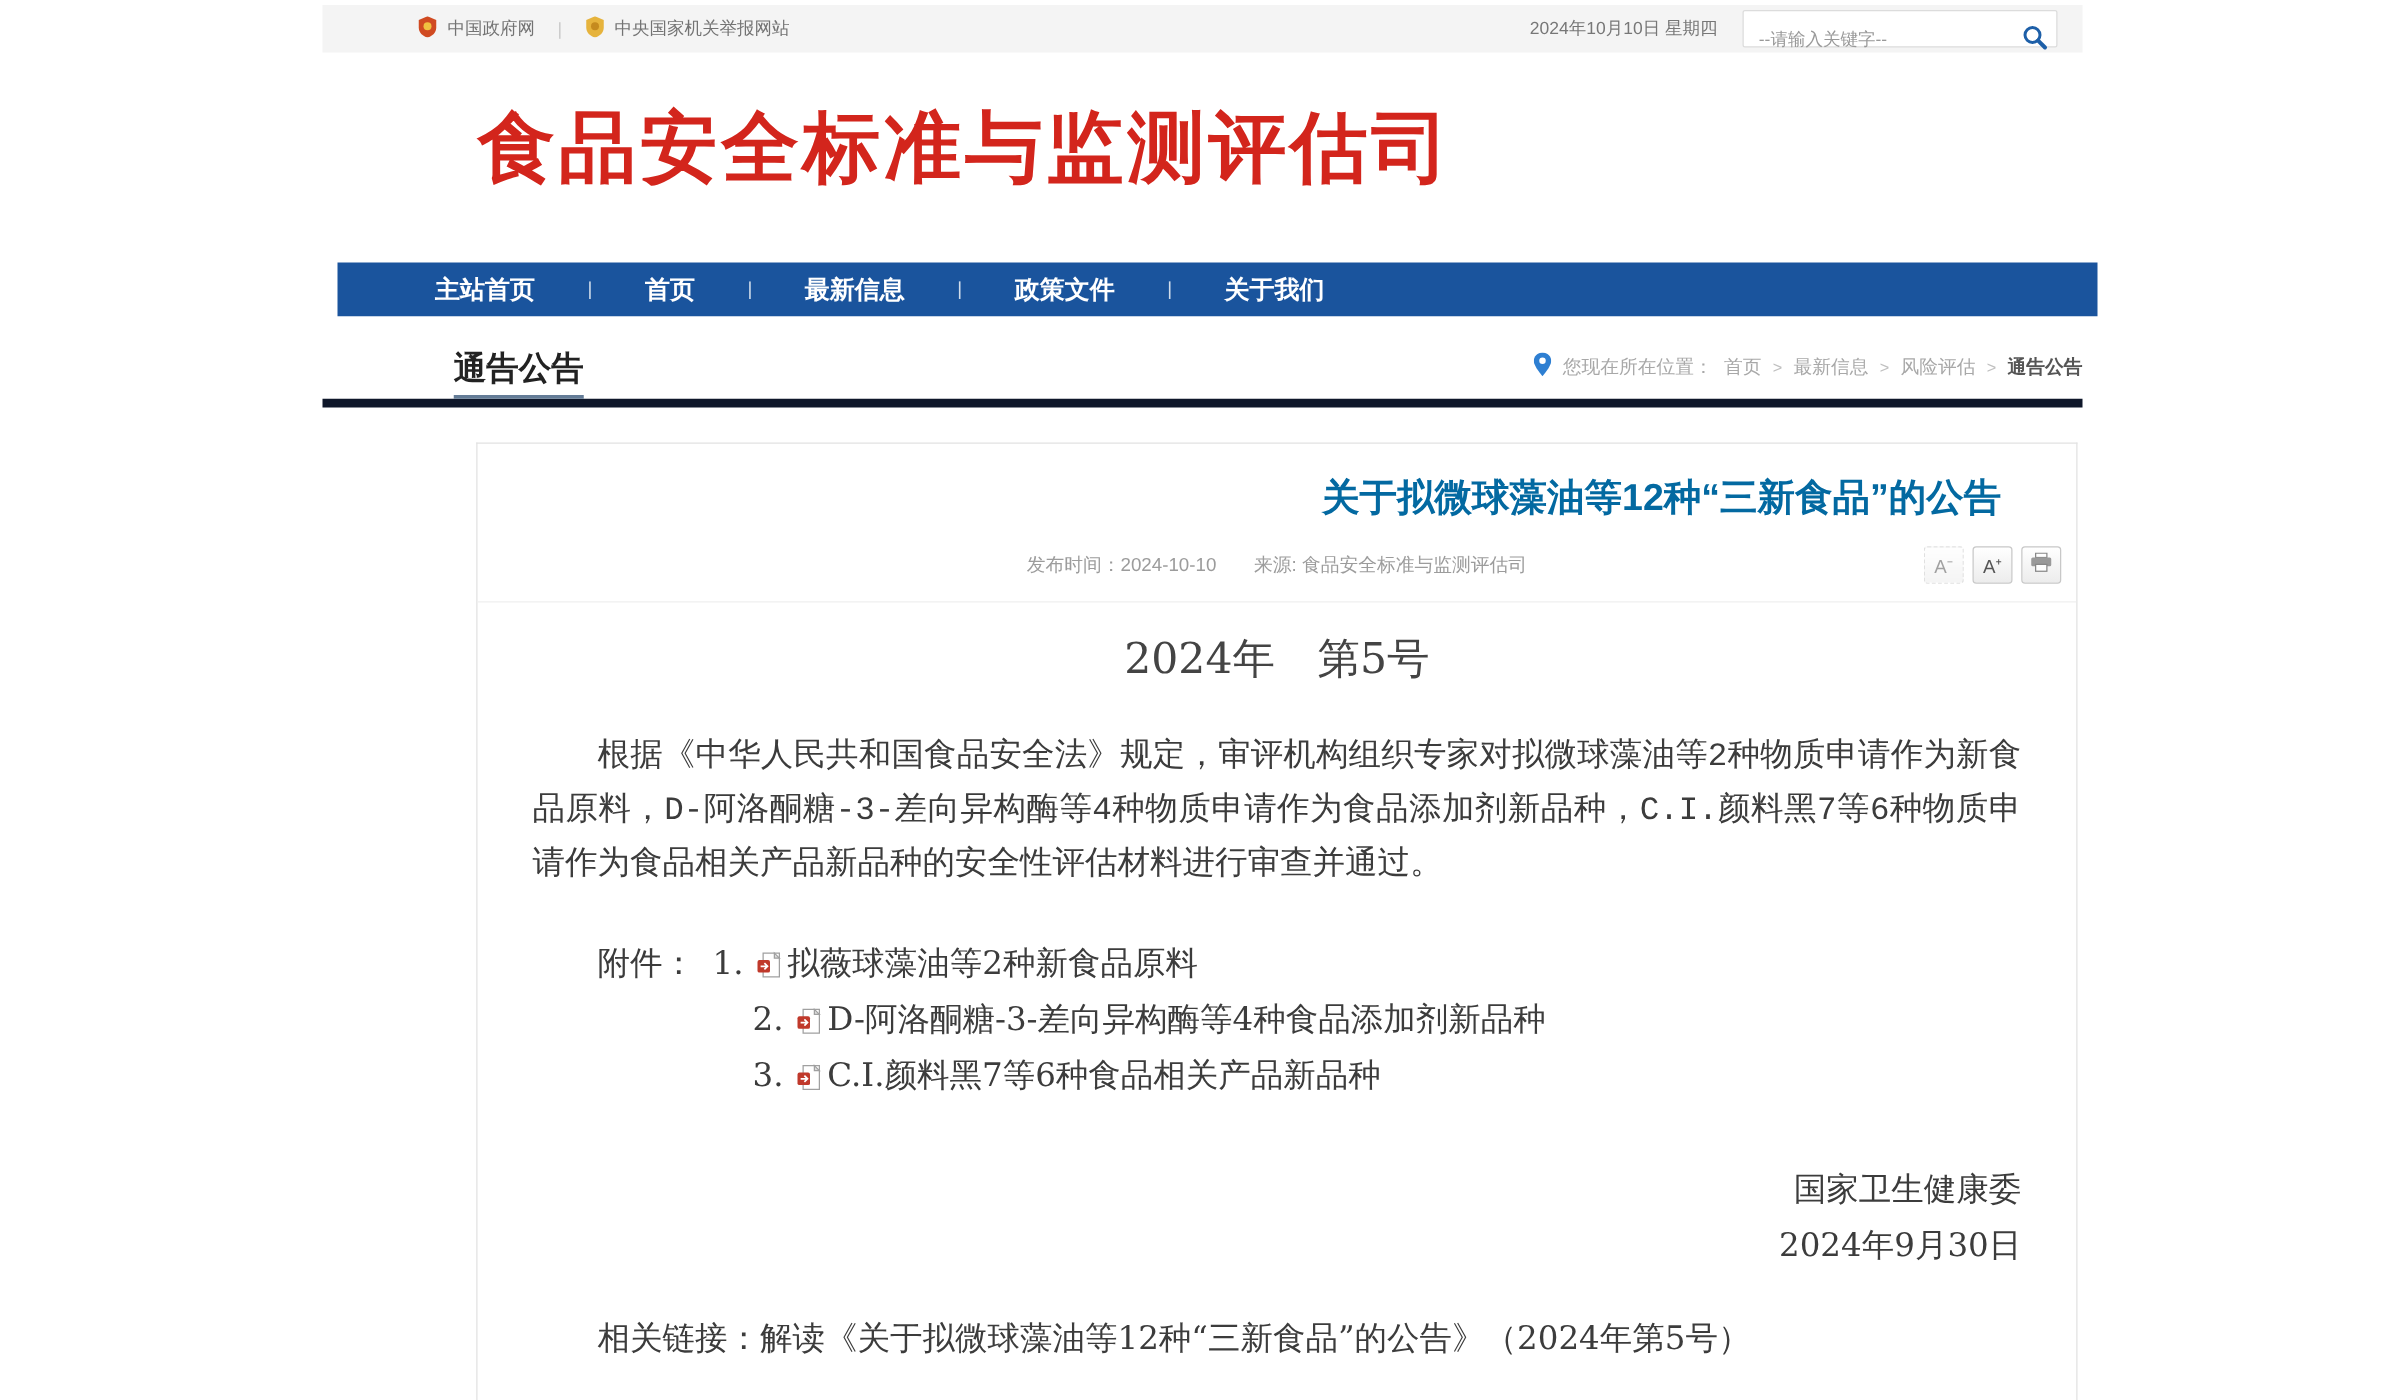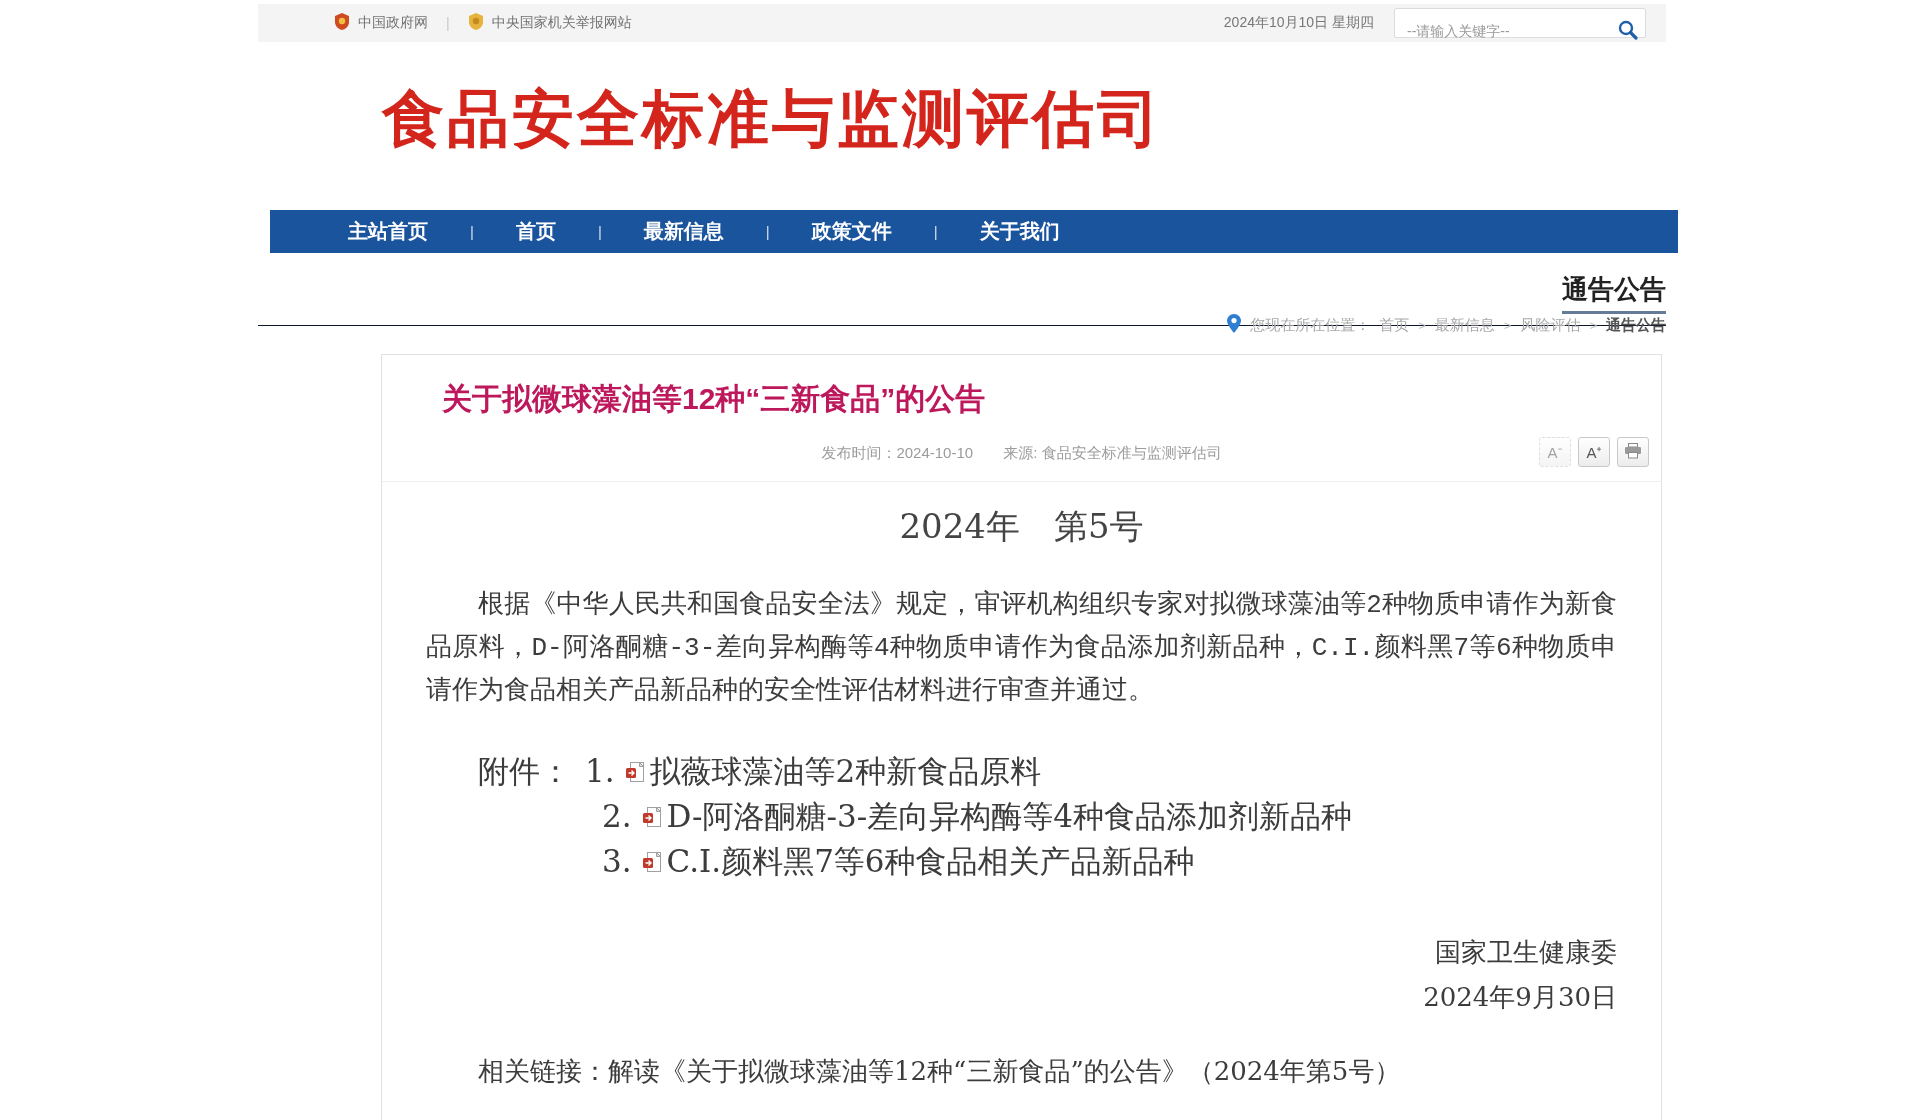--- a/index.html
+++ b/index.html
@@ -36,42 +36,42 @@
   
   .navbar{
     position:absolute;left:270px;top:210px;width:1408px;height:43px;
     background:#1a549d;display:flex;align-items:center;box-sizing:border-box;padding-left:78px;
   }
   .nav-item{color:#ffffff;font-weight:bold;font-size:20px;text-decoration:none;cursor:pointer;}
   .nav-sep{color:rgba(255,255,255,.8);margin:0 42px;font-size:15px;}
   
   .section-row{
     position:absolute;left:258px;top:276px;width:1408px;height:50px;
-    border-bottom:1px solid #0f172a;box-sizing:border-box;
-    display:flex;align-items:flex-end;flex-direction:column;
+    border-bottom:7px solid #0f172a;box-sizing:border-box;
+    display:flex;align-items:flex-end;
   }
   .section-title{
     margin:0 0 0 105px;font-size:26px;font-weight:bold;color:#222;
     padding-bottom:9px;border-bottom:3px solid #647c97;line-height:1;
   }
   .breadcrumb{
     margin-left:auto;display:flex;align-items:center;gap:9px;
     font-size:15px;color:#a8a8a8;padding-bottom:14px;
   }
   .crumb-link{color:#a8a8a8;text-decoration:none;cursor:pointer;}
   .crumb-current{color:#555;font-weight:bold;}
   .crumb-sep{color:#c0c0c0;font-size:13px;}
   
   .card{
     position:absolute;left:381px;top:354px;width:1281px;height:766px;
     background:#fff;border:1px solid #e2e2e2;border-bottom:none;box-sizing:border-box;
   }
   .article-title{
-    margin:26px 60px 0;text-align:left;
-    font-size:30px;font-weight:bold;color:#be185d;line-height:1.2;
+    margin:26px 60px 0;text-align:right;
+    font-size:30px;font-weight:bold;color:#0369a1;line-height:1.2;
   }
   .meta-row{
     position:relative;margin-top:20px;height:32px;line-height:32px;
     text-align:center;font-size:15px;color:#9c9c9c;
   }
   .meta-item{margin:0 13px;}
   .tools{position:absolute;right:12px;top:0;display:flex;gap:7px;}
   .tool-btn{
     width:32px;height:30px;border:1px solid #c8c8c8;border-radius:3px;
     background:linear-gradient(#ffffff,#ececec);
@@ -86,21 +86,21 @@
   }
   .article-body{
     margin:34px 44px 0;text-align:justify;
     font-family:"DejaVu Serif","Liberation Serif",serif;
     font-size:26px;color:#3c3c3c;line-height:43px;
   }
   .article-body p{margin:0;text-indent:2em;font-family:Liberation Mono, monospace;}
   .attachments{
     margin:36px 44px 17px;
     font-family:"DejaVu Serif","Liberation Serif",serif;
-    font-size:31px;color:#3c3c3c;
+    font-size:26px;color:#3c3c3c;
   }
   .att-row{display:flex;align-items:center;line-height:45px;white-space:nowrap;}
   .att-row.first{padding-left:52px;}
   .att-row.rest{padding-left:176px;}
   .att-label{margin-right:14px;}
   .att-num{margin-right:10px;}
   .att-icon{margin-right:5px;display:inline-flex;flex:0 0 auto;}
   .att-link{color:#3c3c3c;text-decoration:none;cursor:pointer;}
   .signature{
     margin:46px 44px 0;text-align:right;

